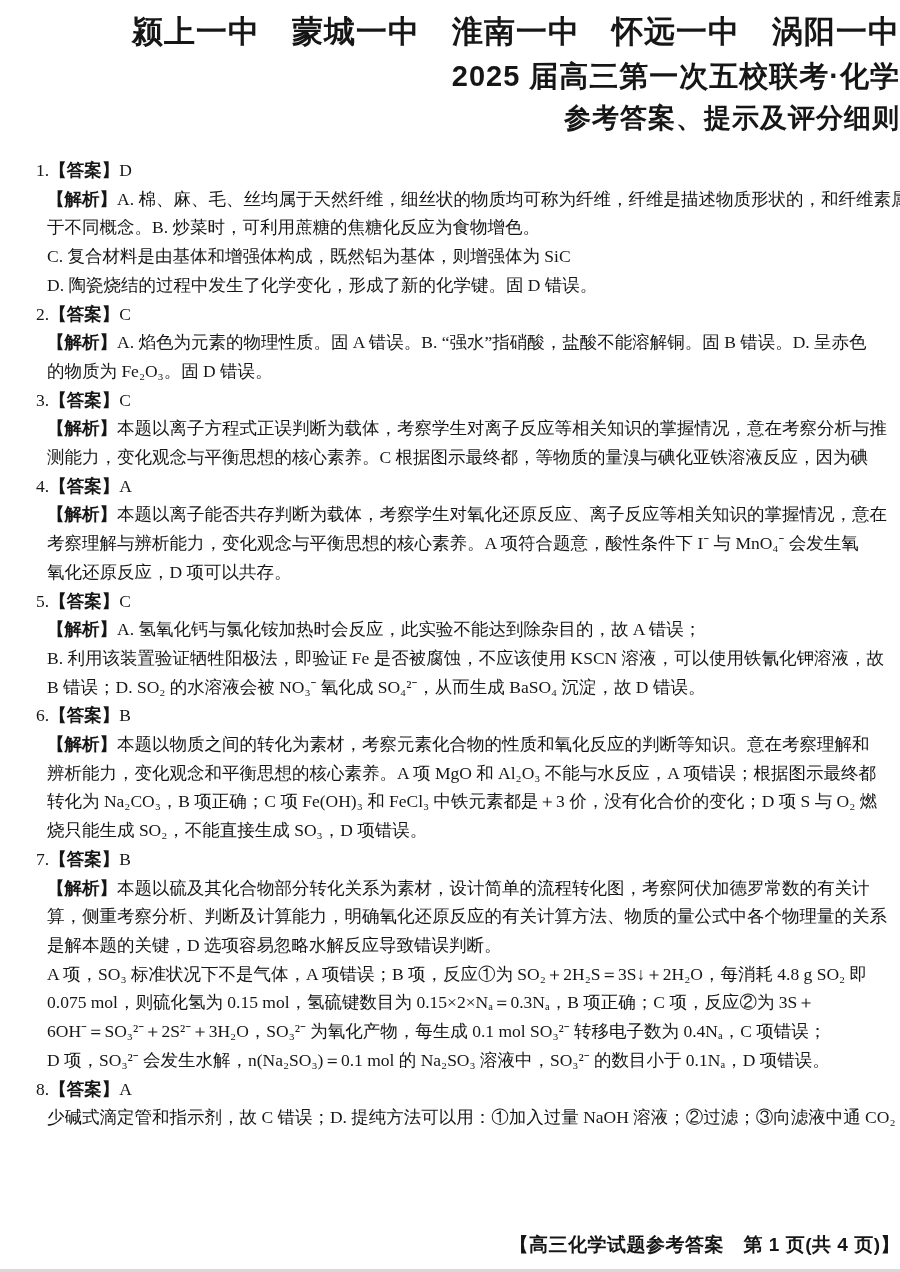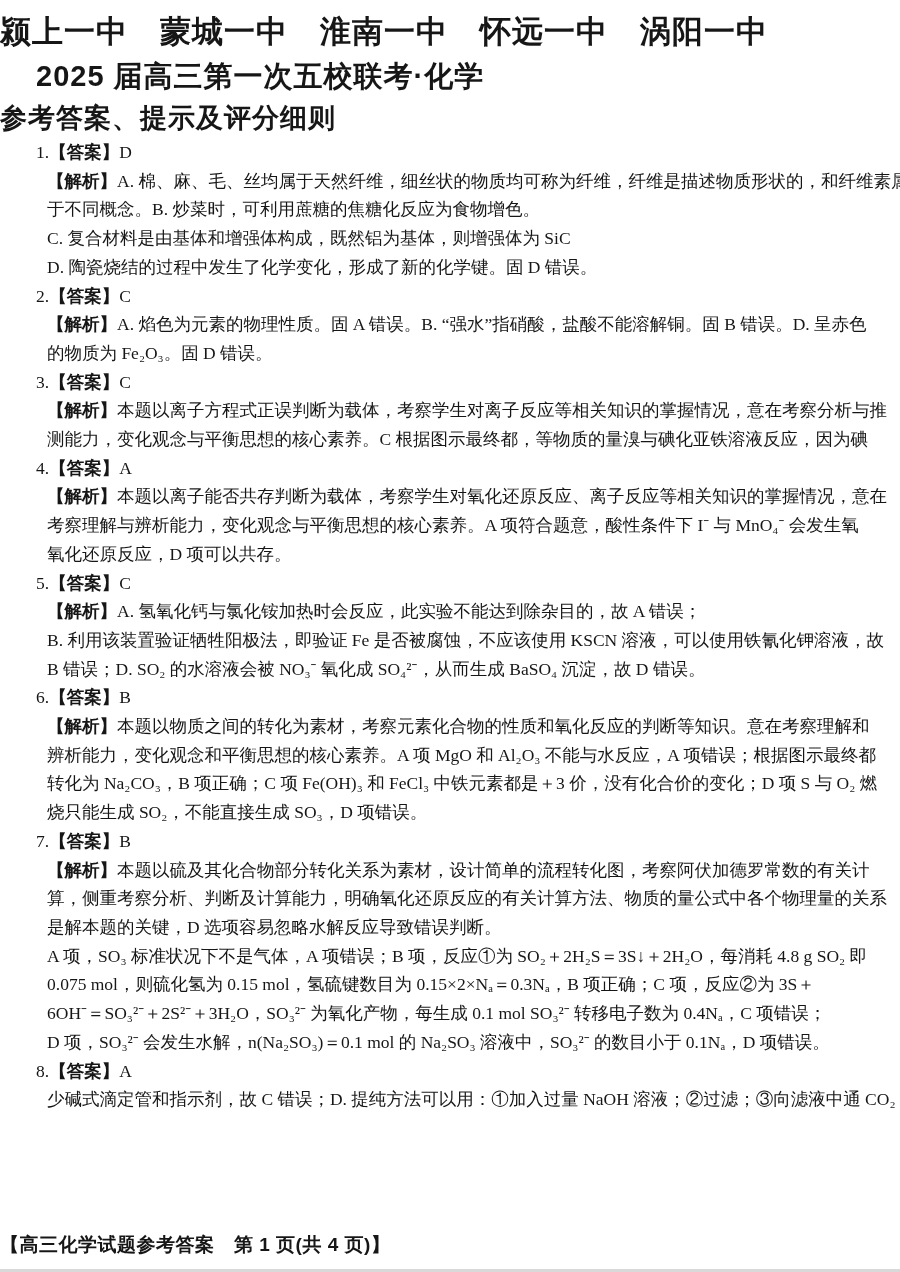--- a/index.html
+++ b/index.html
@@ -4,21 +4,21 @@
 <style>
   html,body{margin:0;padding:0;background:#ffffff;}
   .page{
     position:relative;
     width:900px;height:1272px;
     background:#ffffff;
     color:#161616;
     font-family:"Liberation Serif", serif;
     overflow:hidden;
   }
-  header{ text-align:left; padding-top:10px; }
+  header{ text-align:right; padding-top:10px; }
   .h-schools{
     font-family:"Liberation Sans", sans-serif;
     font-weight:bold;
     font-size:31px;
     line-height:44px;
     letter-spacing:1px;
     white-space:nowrap;
   }
   .h-title{
     font-family:"Liberation Sans", sans-serif;
@@ -29,38 +29,39 @@
     padding-left:36px;
   }
   .h-subtitle{
     font-family:"Liberation Sans", sans-serif;
     font-weight:bold;
     font-size:27px;
     line-height:40px;
     letter-spacing:1px;
   }
   .content{
+    margin-top:18px;
     padding-left:36px;
     padding-right:6px;
   }
   .ans-line, .body-line{
     font-size:17.5px;
     line-height:28.7px;
     white-space:nowrap;
   }
   .body-line{ margin-left:11px; }
   .hei{
     font-family:"Liberation Sans", sans-serif;
     font-weight:bold;
   }
   .page-footer{
     position:absolute;
     left:0; right:0;
     bottom:14px;
-    text-align:left;
+    text-align:right;
     font-family:"Liberation Sans", sans-serif;
     font-weight:bold;
     font-size:19px;
     letter-spacing:0.5px;
   }
   .scan-edge{
     position:absolute;
     left:0; right:0; bottom:0;
     height:3px;
     background:#d9d9d9;

